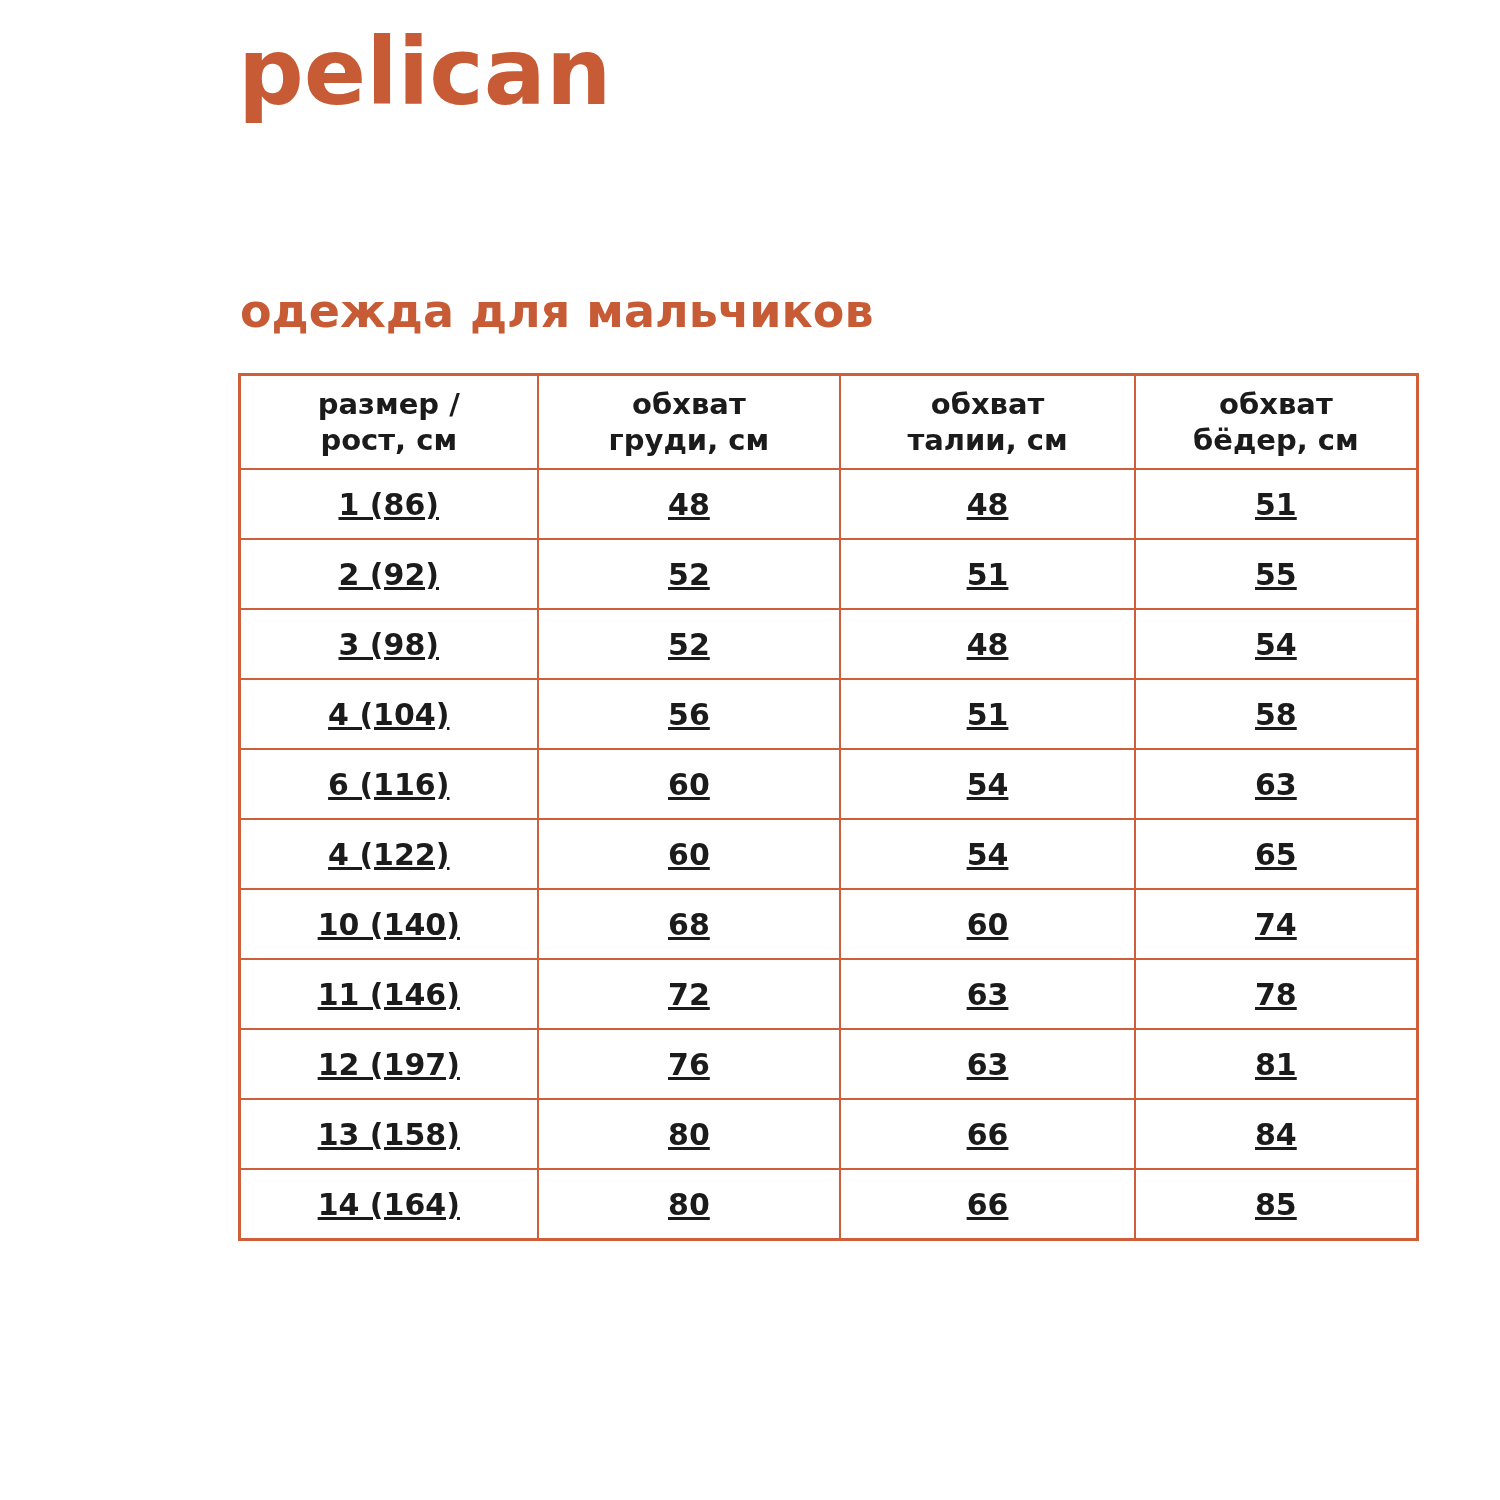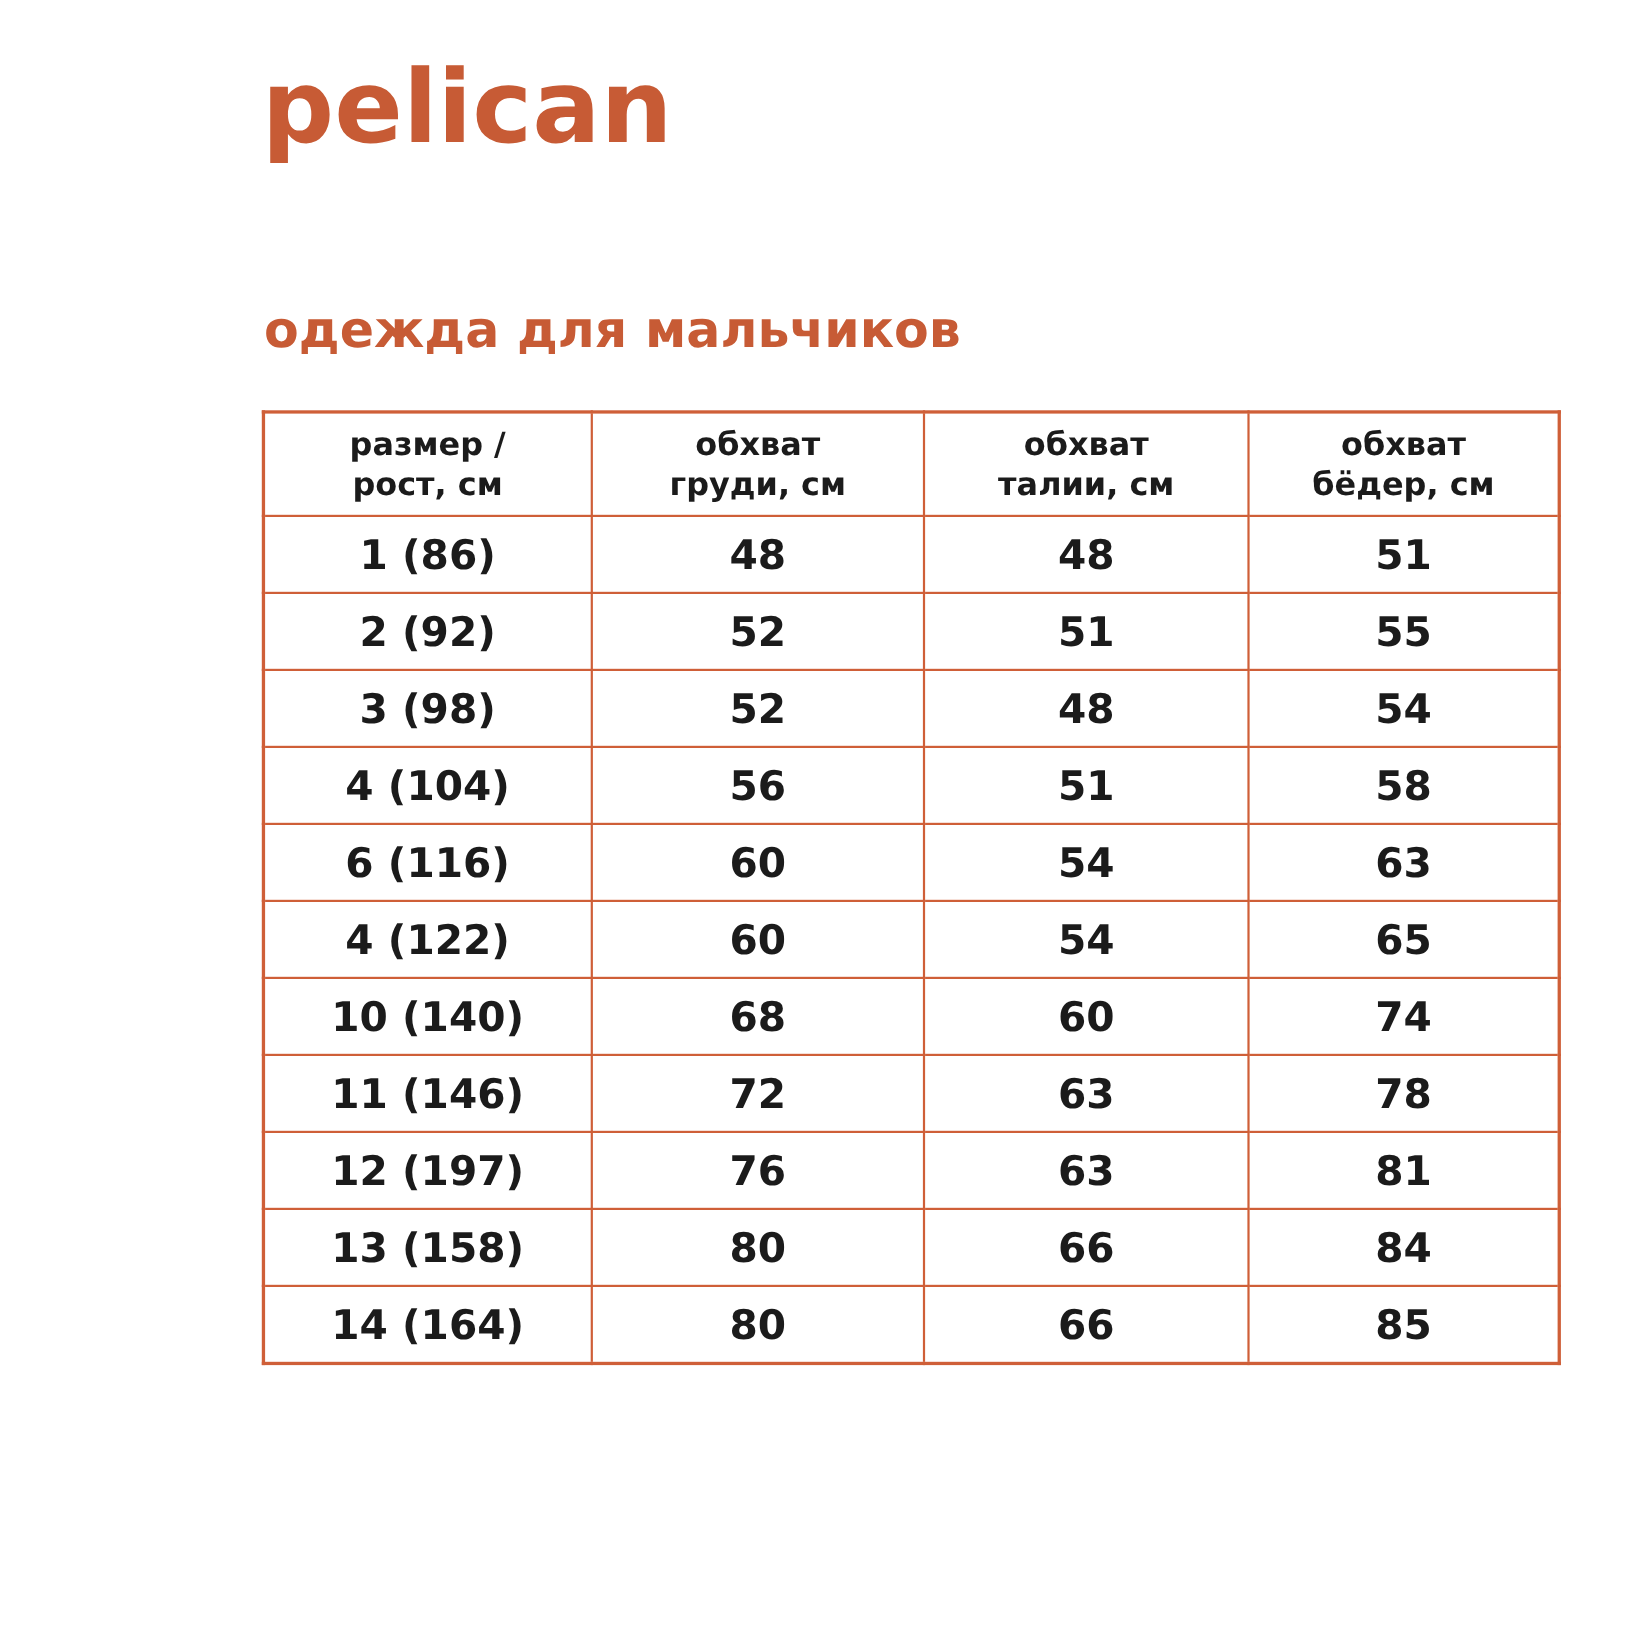--- a/index.html
+++ b/index.html
@@ -11,31 +11,31 @@
   .page {
     position: relative;
     width: 1500px;
     height: 1500px;
     background: var(--bg, #ffffff);
     overflow: hidden;
   }
   .logo {
     position: absolute;
     left: 238px;
-    top: 47px;
+    top: 22px;
     font-size: 92px;
     font-weight: 700;
     letter-spacing: 0px;
     color: var(--accent, #c75b35);
     line-height: 1.1;
   }
   .page-title {
     position: absolute;
     left: 240px;
-    top: 272px;
+    top: 284px;
     font-size: 46px;
     font-weight: 700;
     color: var(--accent, #c75b35);
     line-height: 1.2;
     margin: 0;
   }
   .size-table {
     position: absolute;
     left: 238px;
     top: 373px;
@@ -56,22 +56,23 @@
     font-weight: 700;
   }
   .size-table th {
     height: 80px;
     font-size: 29px;
     line-height: 1.25;
     padding: 6px 4px;
   }
   .size-table td {
     height: 68px;
-    font-size: 37px;
+    font-size: 30px;
     padding: 0 4px;
+    text-decoration: underline;
   }
 </style>
 </head>
 <body>
 
 <div class="page">
 
   <div class="logo">pelican</div>
 
   <h1 class="page-title">одежда для мальчиков</h1>

